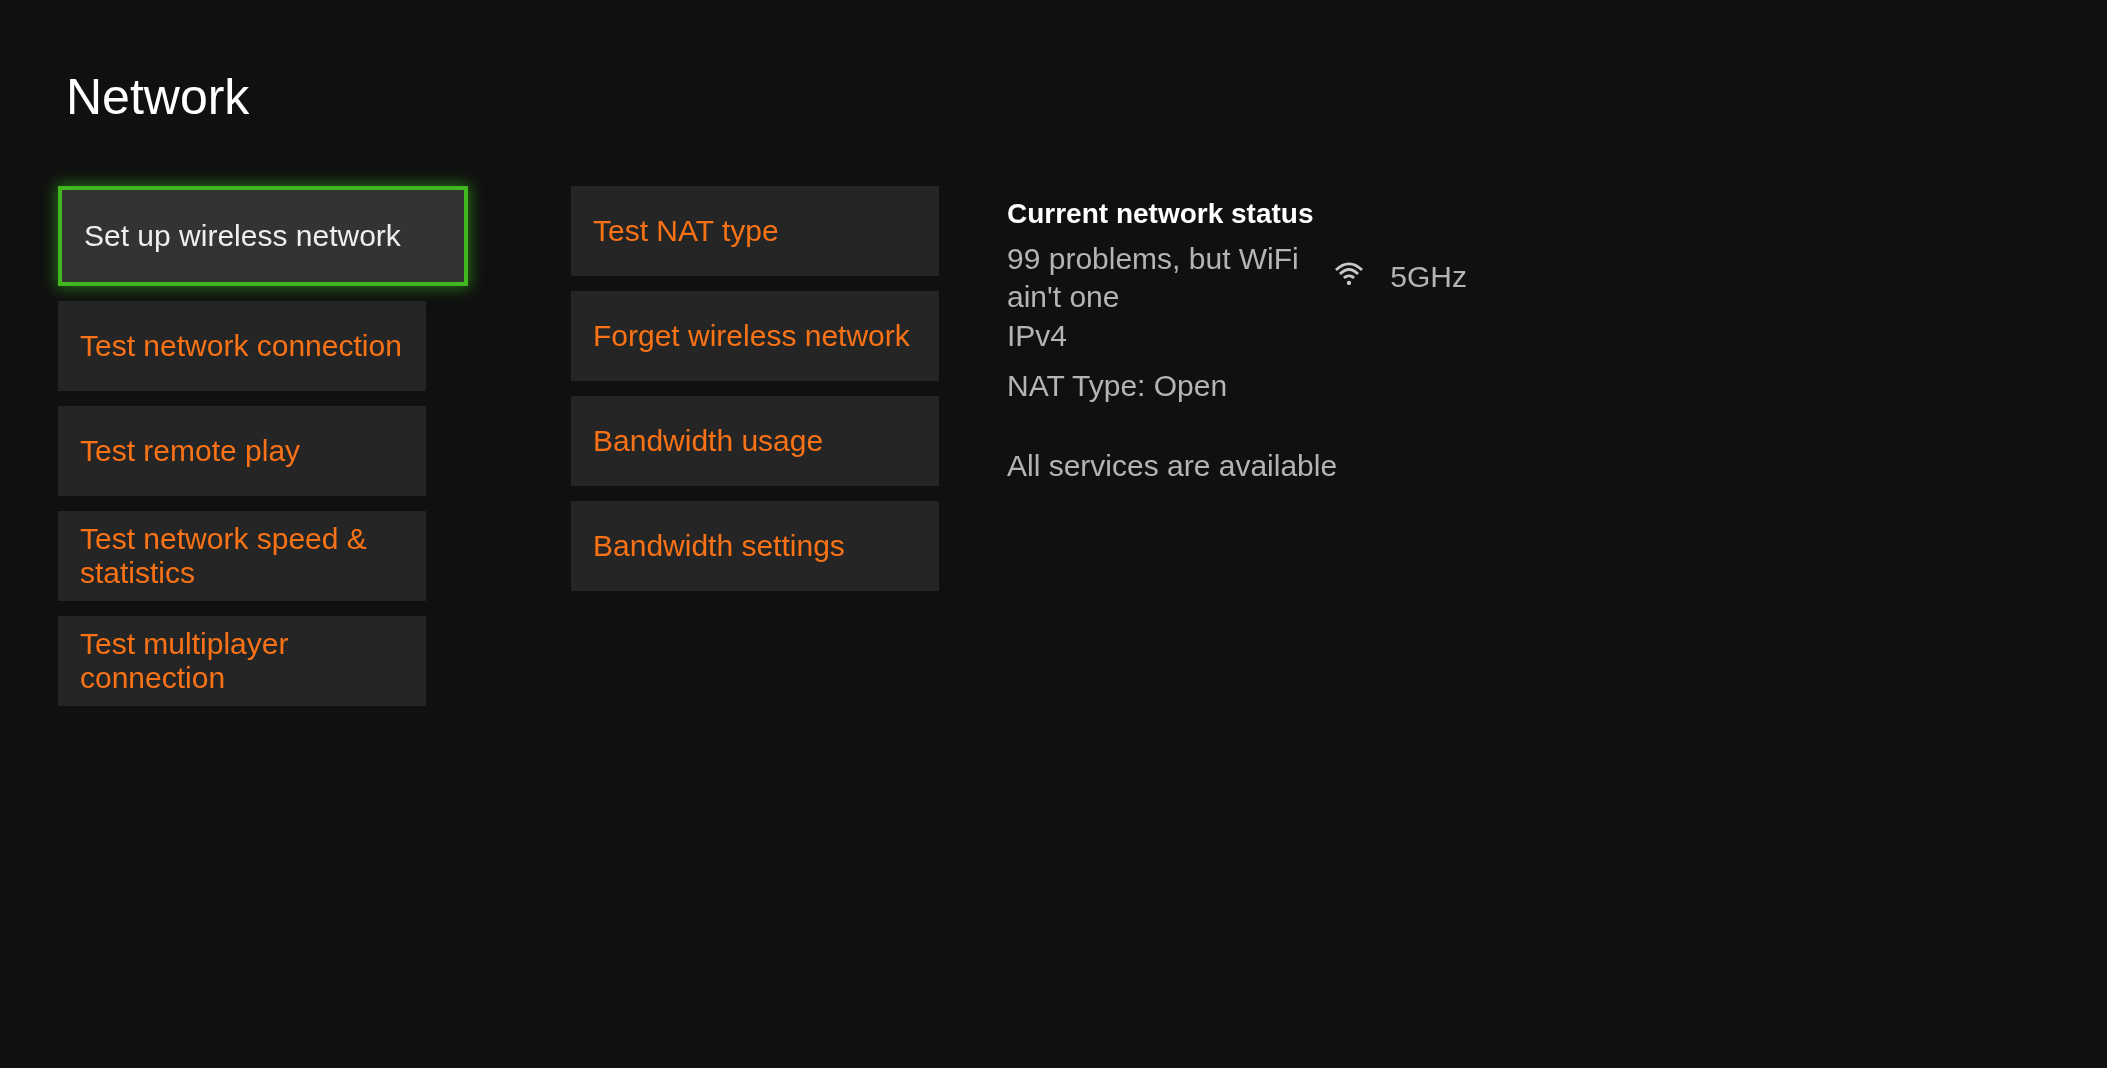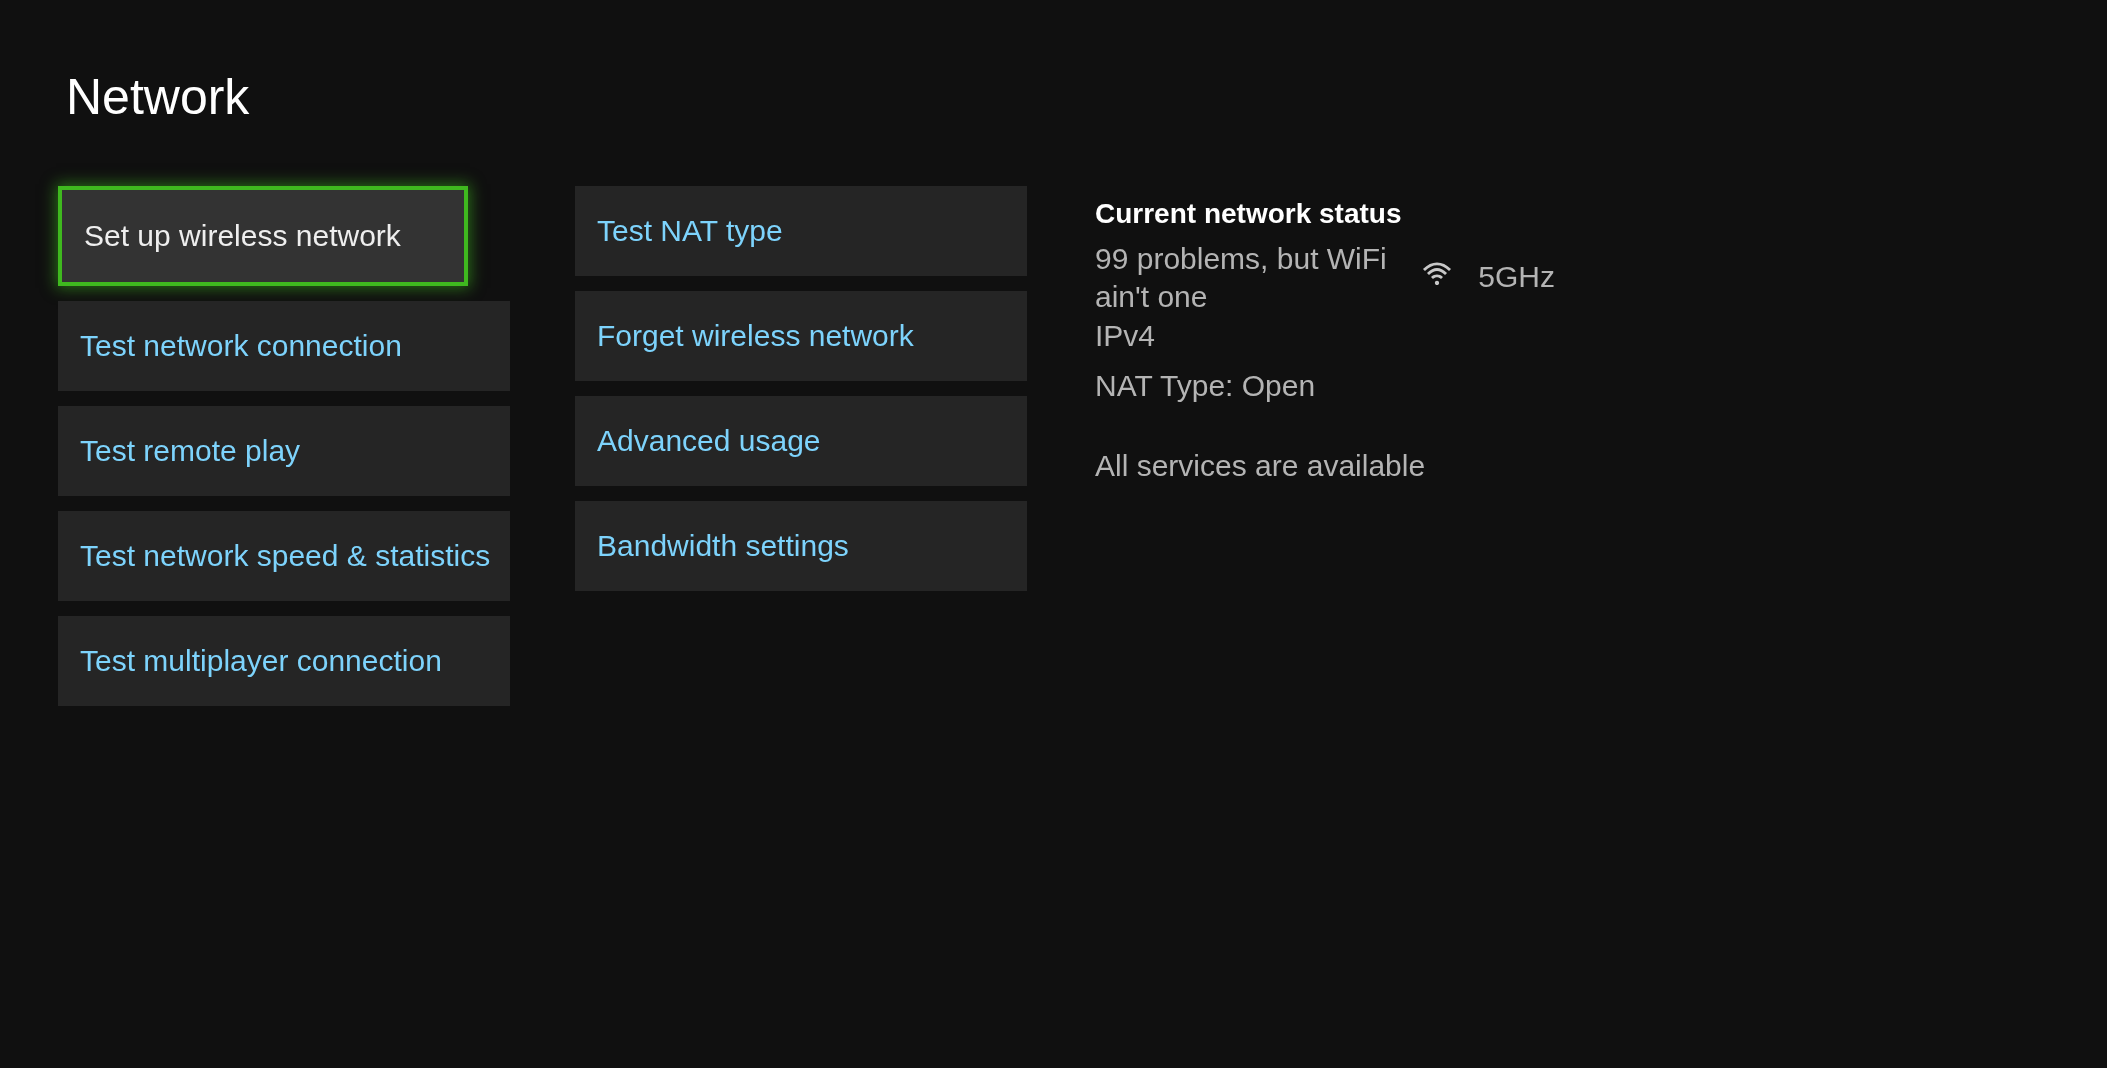--- a/index.html
+++ b/index.html
@@ -23,32 +23,32 @@
       color: #ffffff;
       letter-spacing: 0px;
     }
     .container {
       display: flex;
       margin-top: 60px;
       margin-left: 58px;
     }
     .button-columns {
       display: flex;
-      gap: 65px;
+      gap: 103px;
     }
     .button-column {
       display: flex;
       flex-direction: column;
       gap: 15px;
     }
     .settings-button {
-      width: 452px;
+      width: 368px;
       height: 90px;
       background-color: #252525;
-      color: #7dd3fc;
+      color: #f97316;
       font-size: 30px;
       font-weight: 400;
       display: flex;
       align-items: center;
       padding-left: 22px;
       cursor: pointer;
     }
     .settings-button.selected {
       width: 410px;
       height: 100px;
@@ -128,21 +128,21 @@
     </div>
 
     <div class="button-column">
       <div class="settings-button">
         <span>Test NAT type</span>
       </div>
       <div class="settings-button">
         <span>Forget wireless network</span>
       </div>
       <div class="settings-button">
-        <span>Advanced usage</span>
+        <span>Bandwidth usage</span>
       </div>
       <div class="settings-button">
         <span>Bandwidth settings</span>
       </div>
     </div>
 
   </div>
 
   <div class="status-panel">
     <div class="status-title">Current network status</div>

